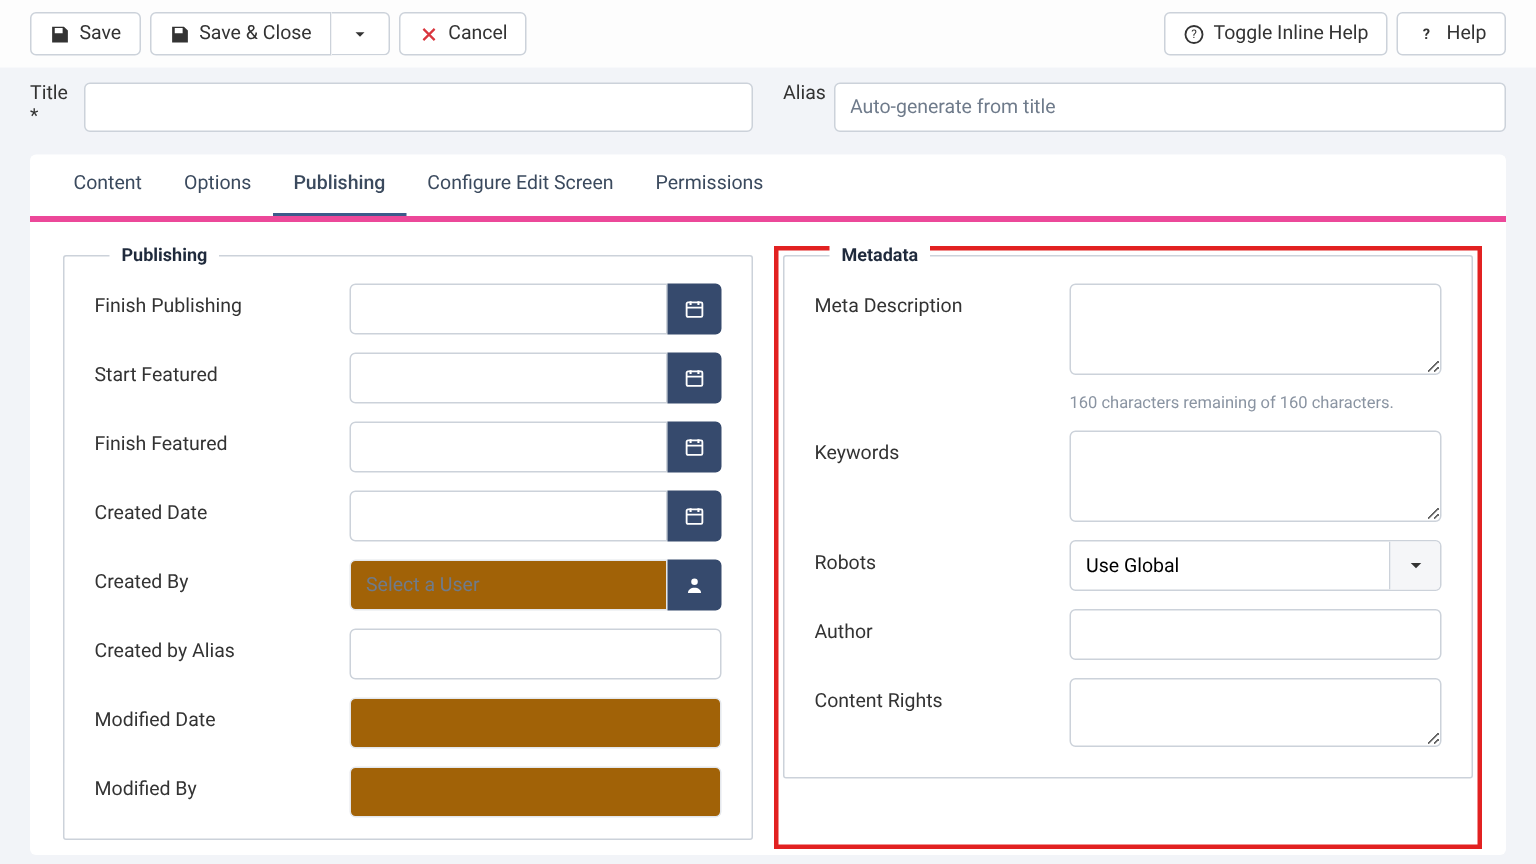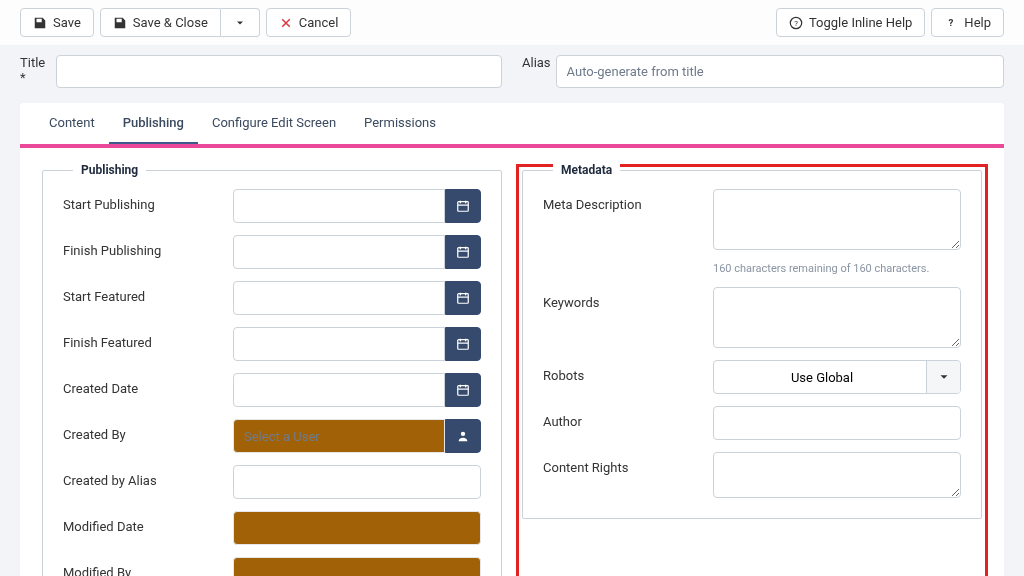--- a/index.html
+++ b/index.html
@@ -184,21 +184,20 @@
   margin-left: 170px;
 }
 .select-wrap {
   position: relative;
   flex: 1;
   display: flex;
 }
 .select-wrap .form-control {
   appearance: none;
   padding-right: 40px;
-  text-align: center;
 }
 .select-chevron {
   position: absolute;
   right: 1px;
   top: 1px;
   bottom: 1px;
   width: 34px;
   background: #f5f6f8;
   border-left: 1px solid #ccd2da;
   border-radius: 0 3px 3px 0;
@@ -284,47 +283,32 @@
   </div>
   <div class="title-field">
     <label class="title-label">Alias</label>
     <input class="title-input" placeholder="Auto-generate from title" style="">
   </div>
 </div>
 
 <div class="main-panel">
   <div class="tabs">
     <div class="tab">Content</div>
+    <div class="tab">Options</div>
     <div class="tab active">Publishing</div>
     <div class="tab">Configure Edit Screen</div>
     <div class="tab">Permissions</div>
   </div>
 
   <div class="content-row">
 
     <div class="col">
       <div class="fieldset">
         <div class="legend">Publishing</div>
 
-        <div class="form-row">
-          <div class="form-label">Start Publishing</div>
-          <div class="form-control-wrap input-group">
-            <input class="form-control" style="">
-            <div class="input-group-btn">
-              <span class="icon">
-                  <svg viewBox="0 0 16 16" width="14" height="14">
-                    <rect x="2" y="3" width="12" height="11" rx="1" fill="none" stroke="#fff" stroke-width="1.4"></rect>
-                    <line x1="2" y1="7" x2="14" y2="7" stroke="#fff" stroke-width="1.4"></line>
-                    <line x1="5" y1="2" x2="5" y2="5" stroke="#fff" stroke-width="1.6"></line>
-                    <line x1="11" y1="2" x2="11" y2="5" stroke="#fff" stroke-width="1.6"></line>
-                  </svg>
-                </span>
-            </div>
-          </div>
-        </div>
 
         <div class="form-row">
           <div class="form-label">Finish Publishing</div>
           <div class="form-control-wrap input-group">
             <input class="form-control" style="">
             <div class="input-group-btn">
               <span class="icon">
                   <svg viewBox="0 0 16 16" width="14" height="14">
                     <rect x="2" y="3" width="12" height="11" rx="1" fill="none" stroke="#fff" stroke-width="1.4"></rect>
                     <line x1="2" y1="7" x2="14" y2="7" stroke="#fff" stroke-width="1.4"></line>

